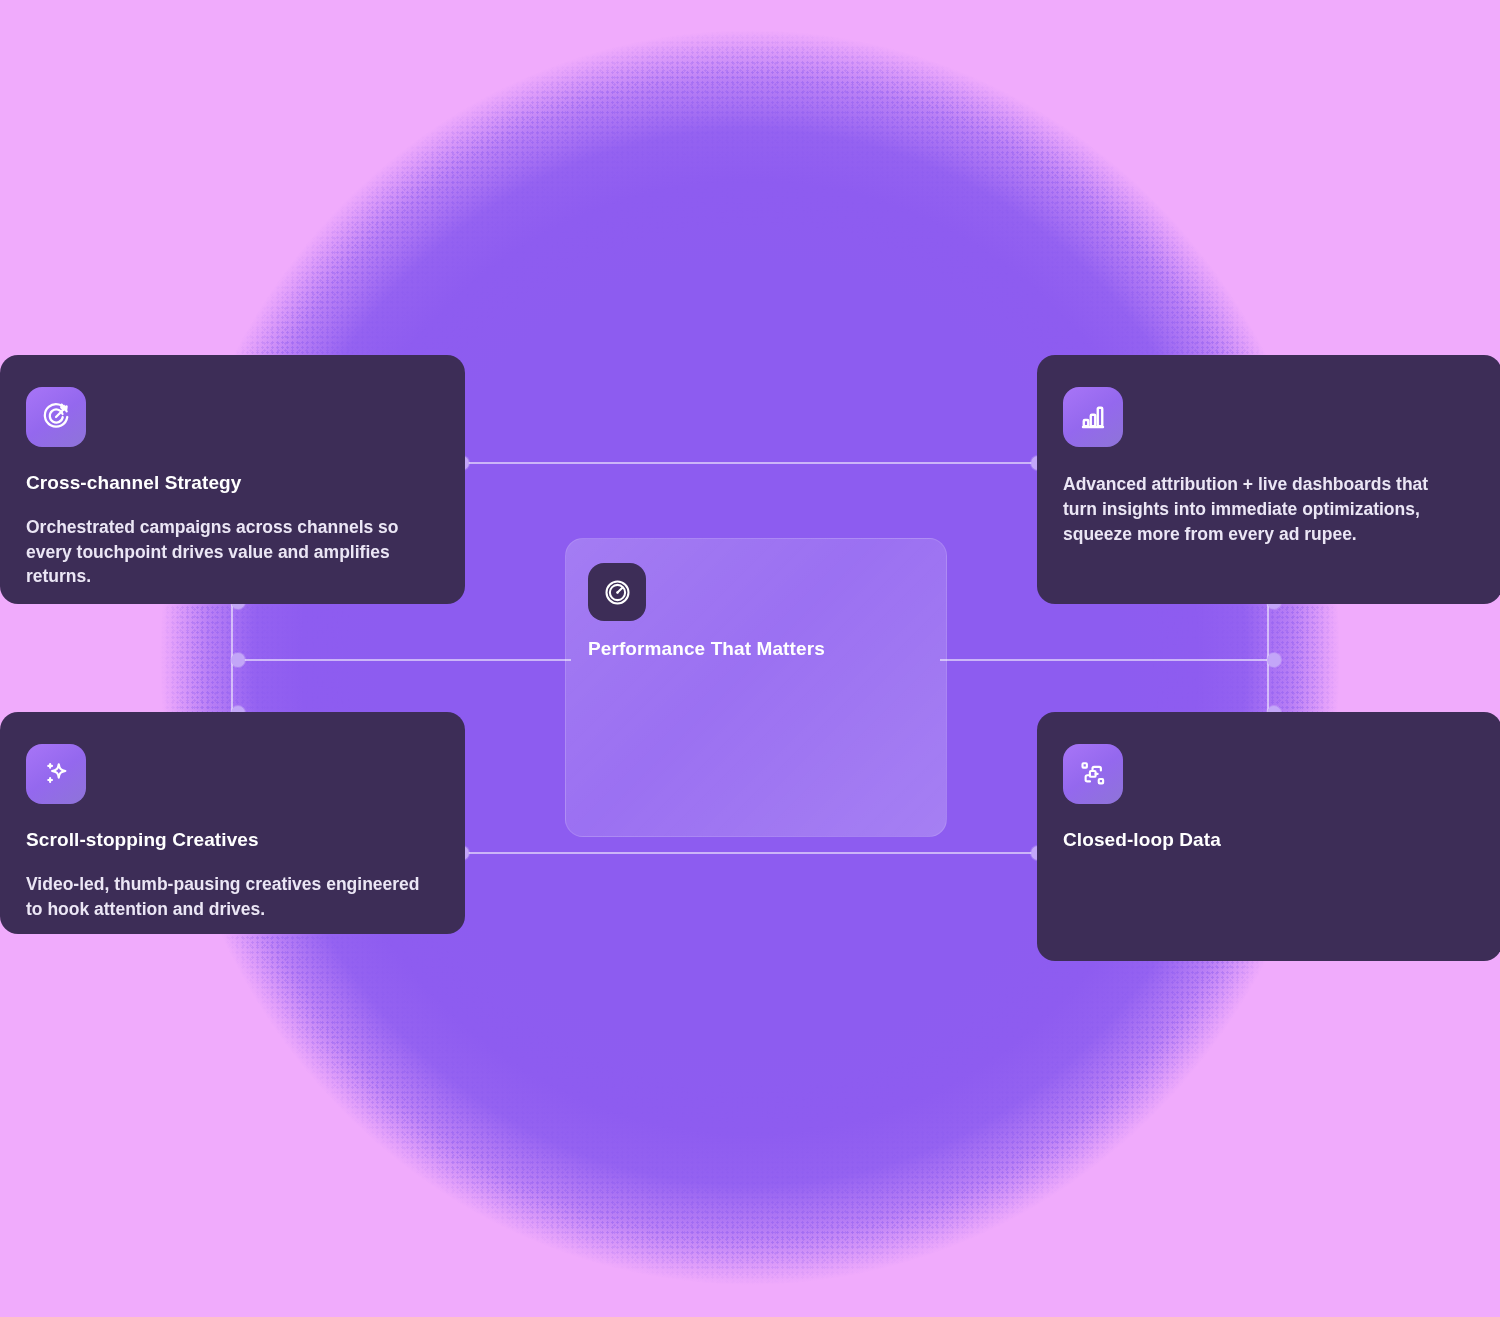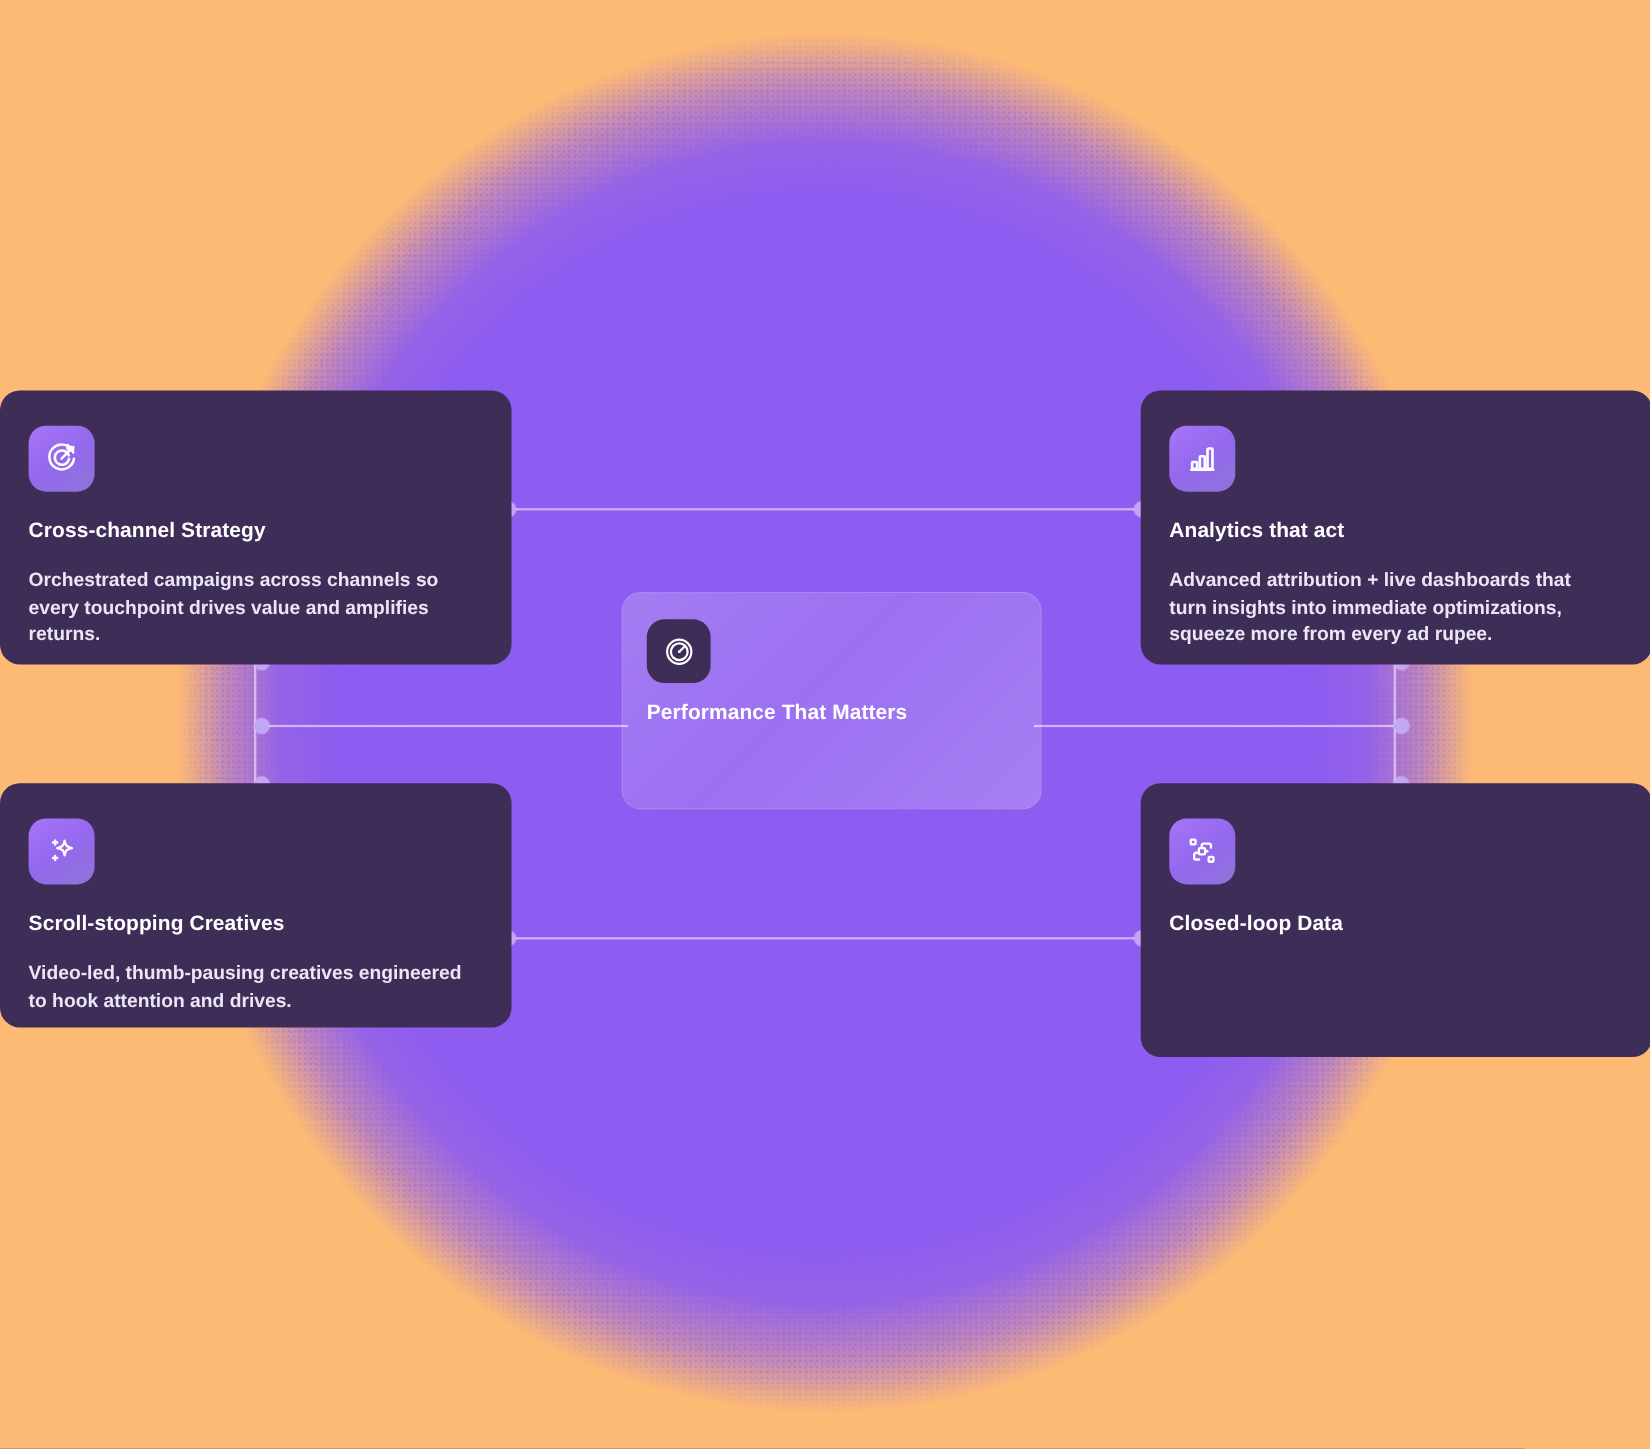--- a/index.html
+++ b/index.html
@@ -12,21 +12,21 @@
     height: 1317px;
     background: #4c666f;
     font-family: "Liberation Sans", sans-serif;
     overflow: hidden;
   }
 
   #stage {
     position: relative;
     width: 1500px;
     height: 1317px;
-    background: #fdba74;
+    background: #f0abfc;
     overflow: hidden;
   }
 
   
   .blob {
     position: absolute;
     left: 160px;
     top: 30px;
     width: 1180px;
     height: 1255px;
@@ -93,21 +93,21 @@
   .card-tl { left: 0px;    top: 355px; width: 465px; height: 249px; }
   .card-tr { left: 1037px; top: 355px; width: 465px; height: 249px; }
   .card-bl { left: 0px;    top: 712px; width: 465px; height: 222px; }
   .card-br { left: 1037px; top: 712px; width: 465px; height: 249px; }
 
   .card-center {
     position: absolute;
     left: 565px;
     top: 538px;
     width: 382px;
-    height: 198px;
+    height: 299px;
     border-radius: 18px;
     box-sizing: border-box;
     padding: 24px 30px 26px 22px;
     background: linear-gradient(135deg,
       rgba(255,255,255,0.20) 0%,
       rgba(255,255,255,0.13) 45%,
       rgba(255,255,255,0.22) 100%);
     border: 1px solid rgba(255,255,255,0.12);
   }
 
@@ -195,21 +195,20 @@
 
   <div class="card card-tr">
     <div class="icon-box">
       <svg width="30" height="30" viewBox="0 0 24 24" fill="none" stroke="#ffffff" stroke-width="1.9" stroke-linecap="round" stroke-linejoin="round">
         <path d="M4 20h16"></path>
         <rect x="4.6" y="14.4" width="3.6" height="5.0" rx="0.8"></rect>
         <rect x="10.2" y="10.2" width="3.6" height="9.2" rx="0.8"></rect>
         <rect x="15.8" y="4.6" width="3.6" height="14.8" rx="0.8"></rect>
       </svg>
     </div>
-    <p class="card-title">Analytics that act</p>
     <p class="card-desc">Advanced attribution + live dashboards that turn insights into immediate optimizations, squeeze more from every ad rupee.</p>
   </div>
 
   <div class="card-center">
     <div class="icon-box dark">
       <svg width="29" height="29" viewBox="0 0 24 24" fill="none" stroke="#ffffff" stroke-width="1.7" stroke-linecap="round" stroke-linejoin="round">
         <circle cx="12" cy="12" r="9.1"></circle>
         <circle cx="12" cy="12" r="6.3"></circle>
         <path d="M12 12l4.0-4.0"></path>
         <circle cx="12" cy="12" r="1.0" fill="#ffffff" stroke="none"></circle>

